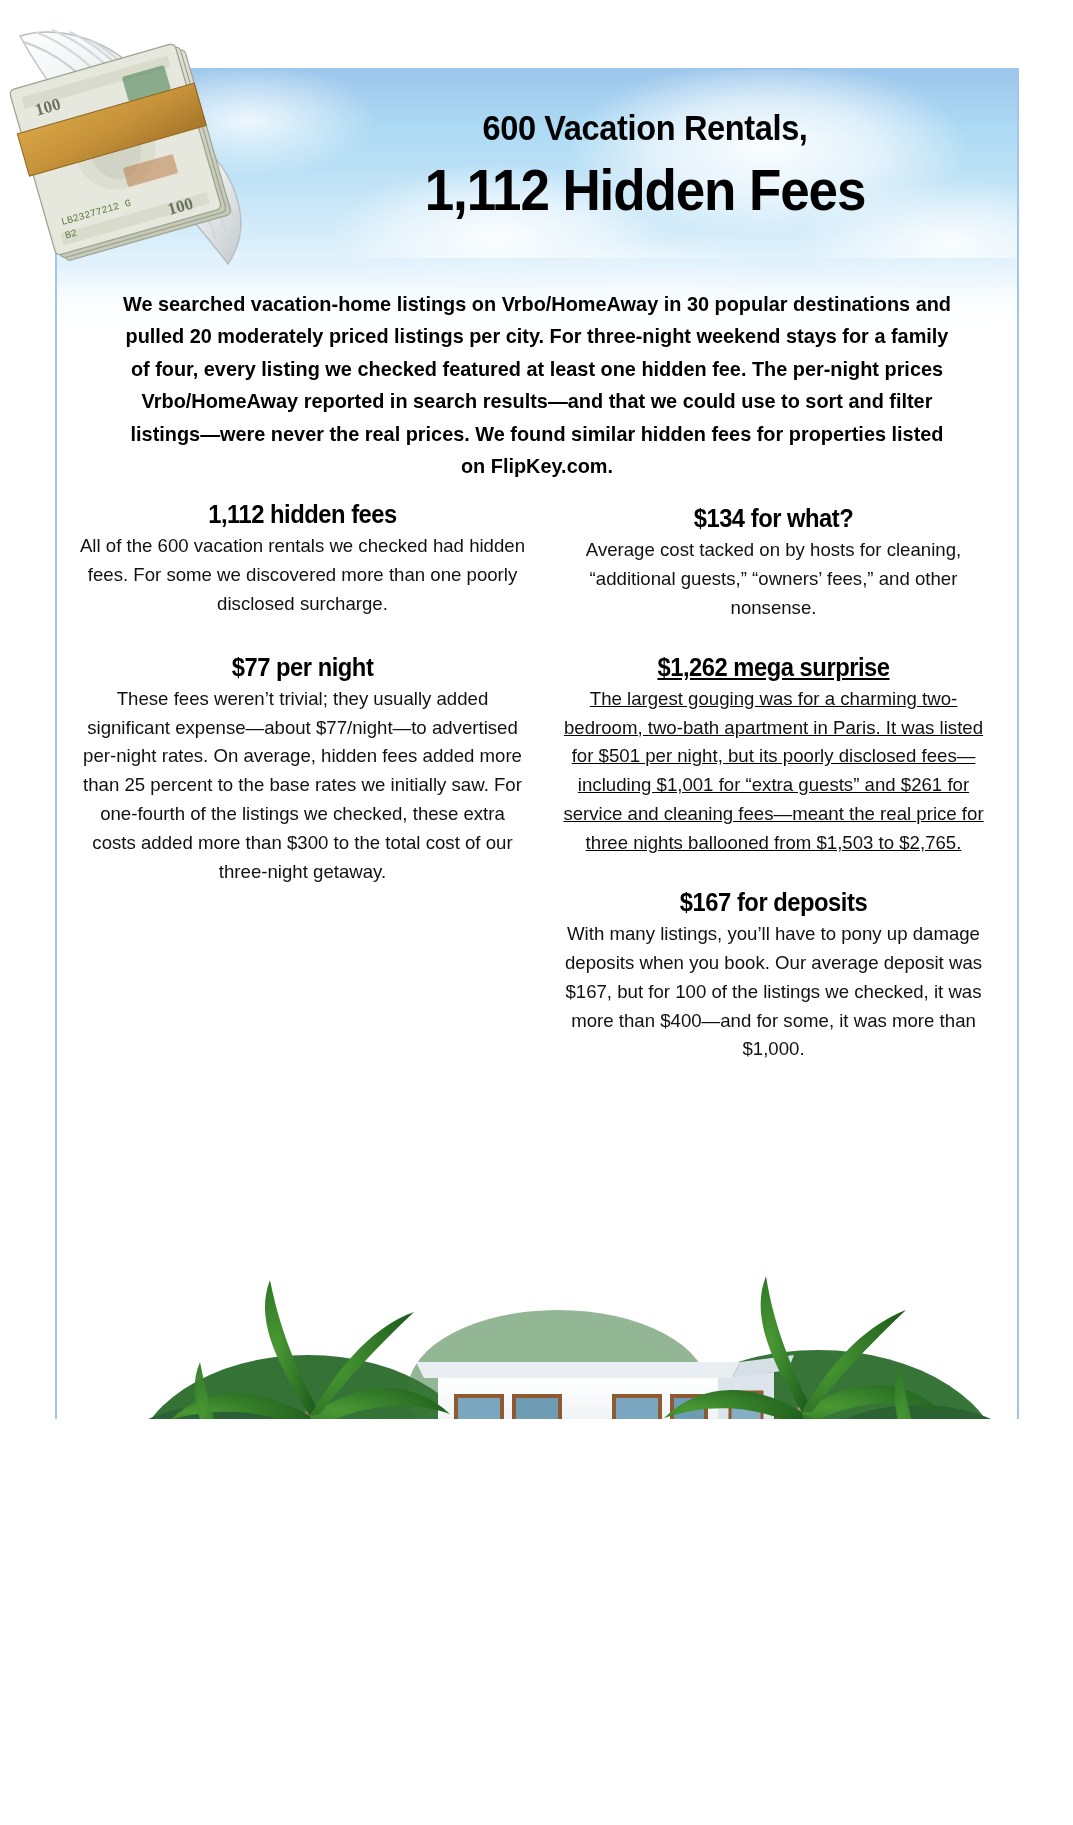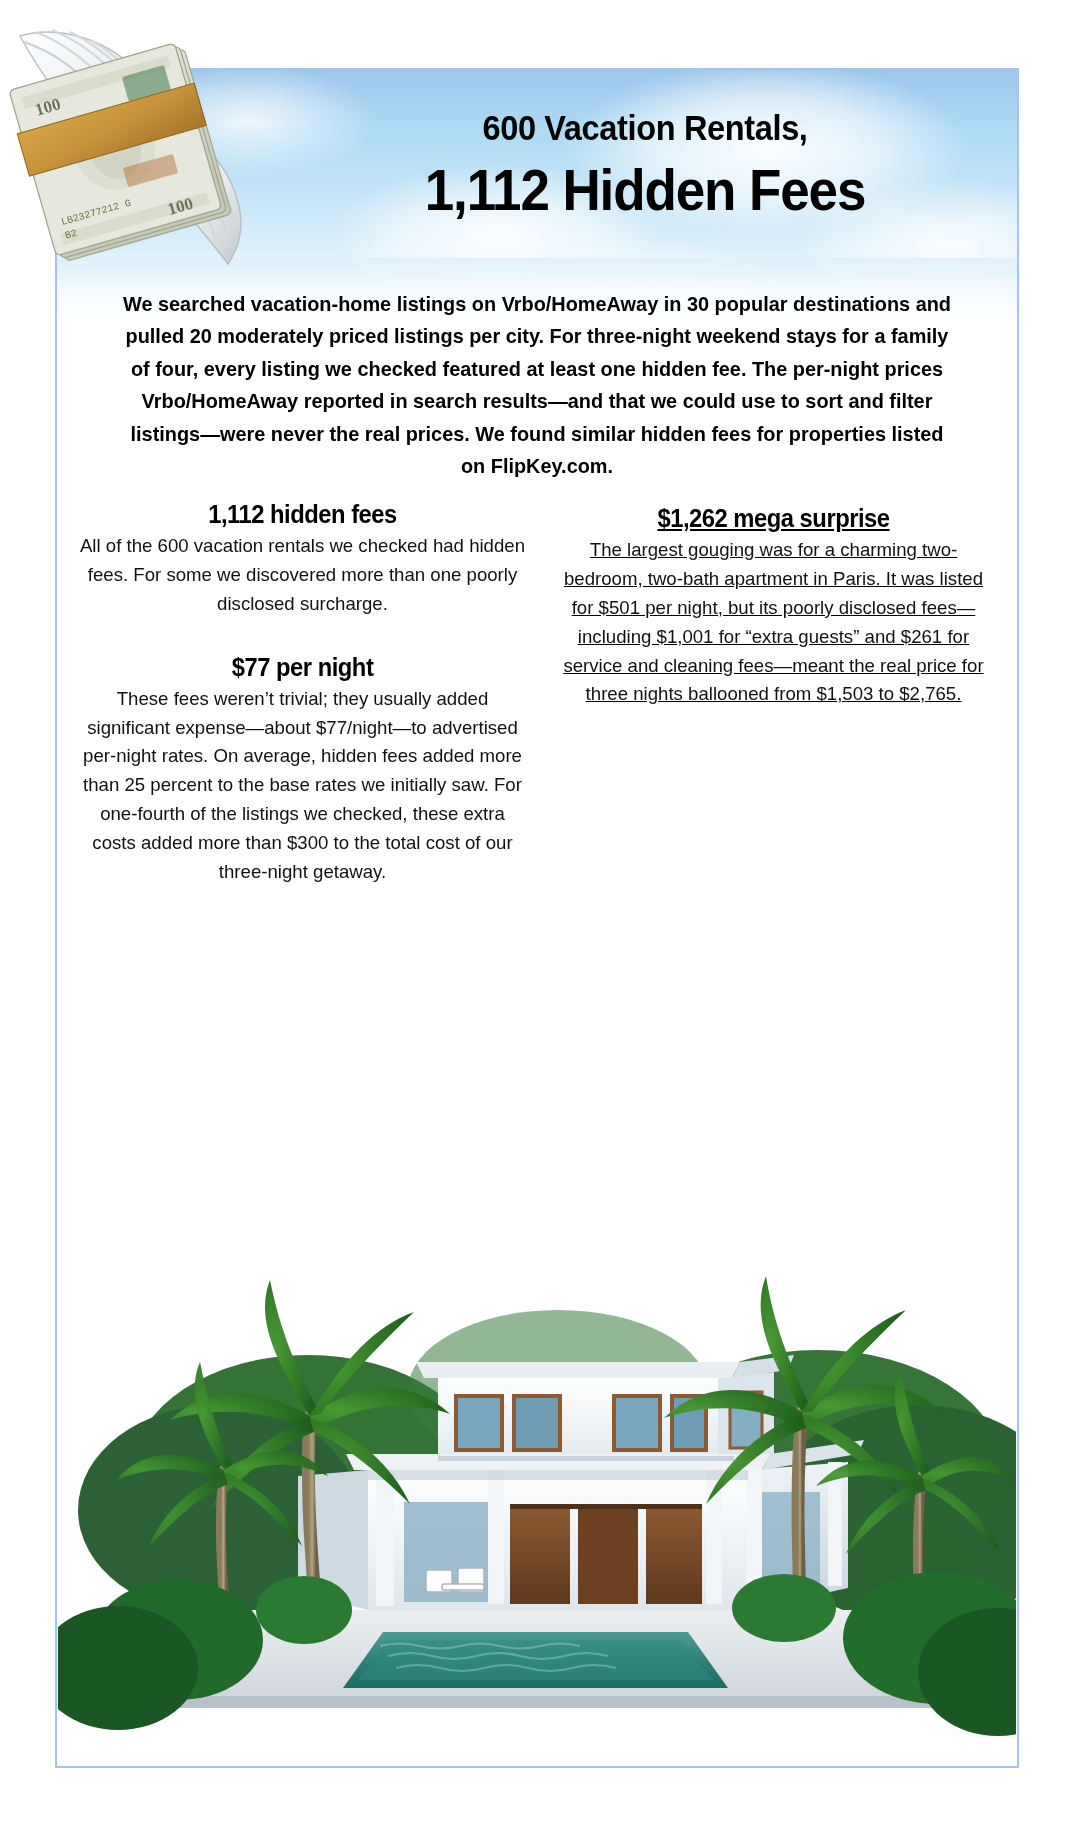--- a/index.html
+++ b/index.html
@@ -6,21 +6,21 @@
     margin: 0;
     padding: 0;
     background: #ffffff;
   }
   body {
     font-family: "Liberation Sans", sans-serif;
   }
   .page {
     position: relative;
     width: 1073px;
-    height: 1825px;
+    height: 1419px;
     margin: 0 auto;
     background: #ffffff;
     overflow: hidden;
   }
 
   
   .frame-border {
     position: absolute;
     left: 55px;
     top: 68px;
@@ -256,23 +256,31 @@
         <h3>1,112 hidden fees</h3>
         <p>All of the 600 vacation rentals we checked had hidden fees. For some we discovered more than one poorly disclosed surcharge.</p>
       </div>
       <div class="block b-per-night">
         <h3>$77 per night</h3>
         <p>These fees weren’t trivial; they usually added significant expense—about $77/night—to advertised per-night rates. On average, hidden fees added more than 25 percent to the base rates we initially saw. For one-fourth of the listings we checked, these extra costs added more than $300 to the total cost of our three-night getaway.</p>
       </div>
     </div>
 
     <div class="col col-right">
+      <div class="block b-what">
+        <h3>$134 for what?</h3>
+        <p>Average cost tacked on by hosts for cleaning, “additional guests,” “owners’ fees,” and other nonsense.</p>
+      </div>
       <div class="block b-mega">
         <h3>$1,262 mega surprise</h3>
         <p>The largest gouging was for a charming two-bedroom, two-bath apartment in Paris. It was listed for $501 per night, but its poorly disclosed fees—including $1,001 for “extra guests” and $261 for service and cleaning fees—meant the real price for three nights ballooned from $1,503 to $2,765.</p>
+      </div>
+      <div class="block b-deposits">
+        <h3>$167 for deposits</h3>
+        <p>With many listings, you’ll have to pony up damage deposits when you book. Our average deposit was $167, but for 100 of the listings we checked, it was more than $400—and for some, it was more than $1,000.</p>
       </div>
     </div>
 
   </div>
 
   <div class="photo-area">
     <svg class="house-svg" width="958" height="625" viewBox="0 0 958 625" xmlns="http://www.w3.org/2000/svg">
       <defs>
         <linearGradient id="wallG" x1="0" y1="0" x2="0" y2="1">
           <stop offset="0%" stop-color="#ffffff"></stop>

